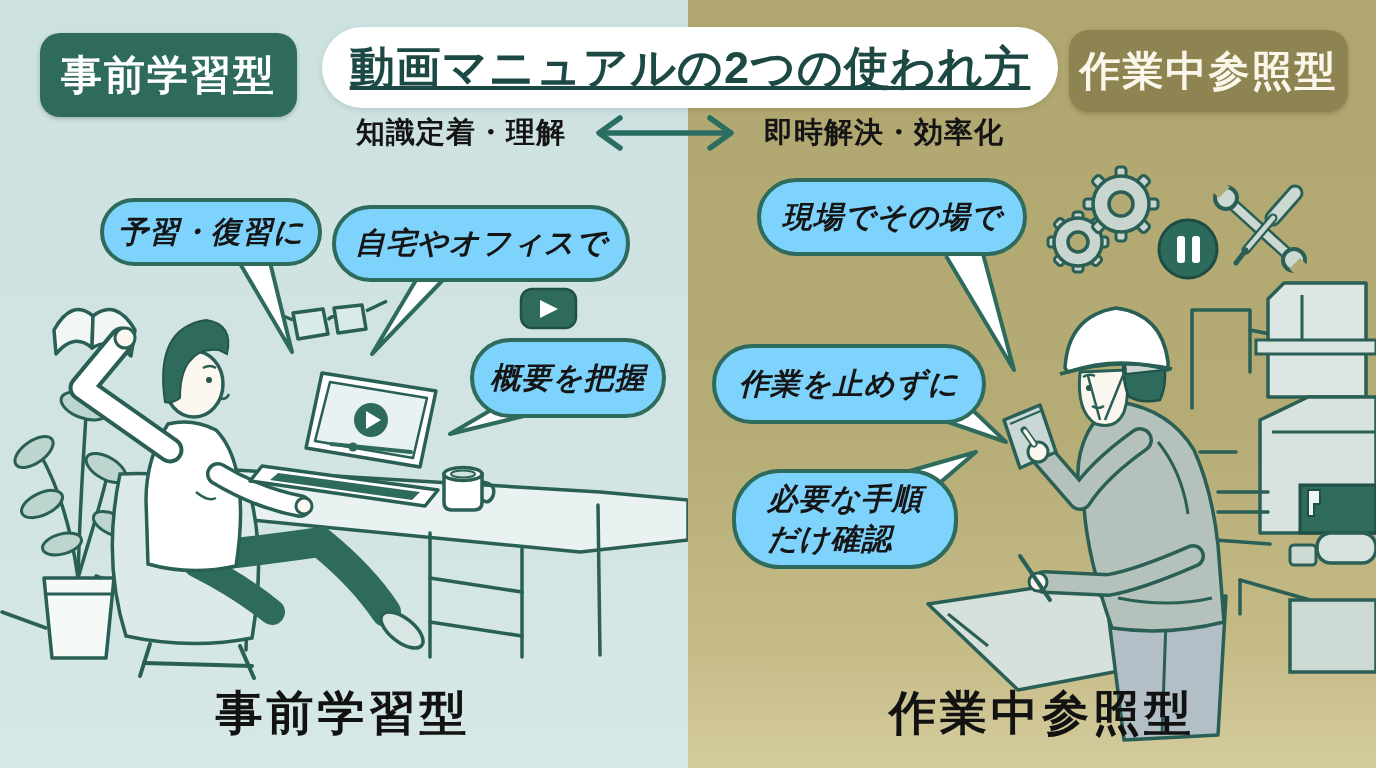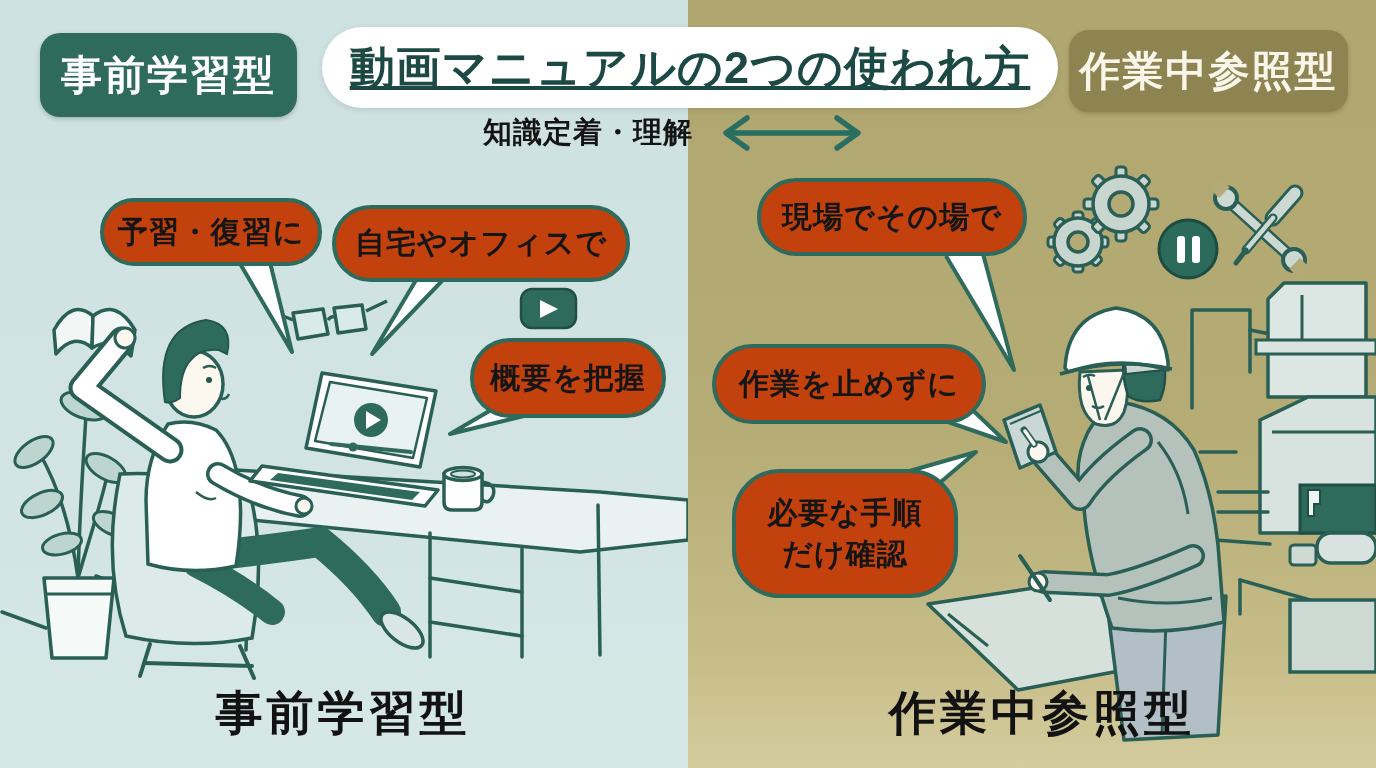--- a/index.html
+++ b/index.html
@@ -17,23 +17,23 @@
             color:#ffffff;font-size:41px;box-shadow:0 2px 4px rgba(20,50,45,.25);}
   .badge.br{left:1069px;top:30px;width:279px;height:82px;background:var(--right-badge-bg,#8e8451);
             color:#faf7ea;font-size:41px;box-shadow:0 2px 4px rgba(60,55,25,.25);}
   .title-pill{position:absolute;left:322px;top:27px;width:736px;height:81px;background:#ffffff;
               border-radius:41px;display:flex;align-items:center;justify-content:center;
               font-size:45px;font-weight:800;color:var(--title-text,#1d4945);letter-spacing:1px;
               box-shadow:0 2px 6px rgba(0,0,0,.10);text-decoration:underline;}
   .axis-row{position:absolute;left:330px;top:110px;width:700px;height:46px;display:flex;
             align-items:center;justify-content:center;gap:14px;font-size:29px;font-weight:800;
             color:#141414;letter-spacing:1px;text-align:right;}
-  .bubble{position:absolute;background:#c2410c;border:4px solid var(--bubble-border,#2e6b5d);
+  .bubble{position:absolute;background:#7dd3fc;border:4px solid var(--bubble-border,#2e6b5d);
           display:flex;align-items:center;justify-content:center;font-weight:800;color:#151515;
-          font-size:30px;letter-spacing:1px;box-sizing:border-box;}
+          font-size:30px;letter-spacing:1px;box-sizing:border-box;font-style:italic;}
   .bubble.multiline{white-space:pre-line;line-height:1.35;text-align:left;}
   .caption{position:absolute;width:380px;text-align:center;font-size:47px;font-weight:800;
            color:#121212;letter-spacing:4px;}
 </style>
 </head>
 <body>
 
 <div class="canvas">
 
   <div class="half left"></div>
@@ -284,27 +284,28 @@
 
   <div class="axis-row">
     <span>知識定着・理解</span>
     <svg width="170" height="40" viewBox="0 0 170 40">
       <g stroke="#2a6e62" stroke-width="5.5" fill="none" stroke-linecap="round" stroke-linejoin="round">
         <path d="M22 20 L148 20"></path>
         <path d="M40 5 L19 20 L40 35"></path>
         <path d="M130 5 L151 20 L130 35"></path>
       </g>
     </svg>
+    <span>即時解決・効率化</span>
   </div>
 
   <div class="bubble" style="left:100px;top:198px;width:222px;height:68px;border-radius:34px;">予習・復習に</div>
   <div class="bubble" style="left:332px;top:205px;width:298px;height:77px;border-radius:39px;">自宅やオフィスで</div>
   <div class="bubble" style="left:470px;top:338px;width:196px;height:80px;border-radius:40px;">概要を把握</div>
 
   <div class="bubble" style="left:757px;top:178px;width:270px;height:78px;border-radius:39px;">現場でその場で</div>
   <div class="bubble" style="left:712px;top:344px;width:274px;height:80px;border-radius:40px;">作業を止めずに</div>
-  <div class="bubble multiline" style="left:732px;top:469px;width:226px;height:129px;border-radius:48px;text-align:center;">必要な手順
+  <div class="bubble multiline" style="left:732px;top:469px;width:226px;height:100px;border-radius:48px;">必要な手順
 だけ確認</div>
 
   <div class="caption" style="left:153px;top:682px;">事前学習型</div>
   <div class="caption" style="left:852px;top:682px;">作業中参照型</div>
 
 </div>
 
 </body></html>

